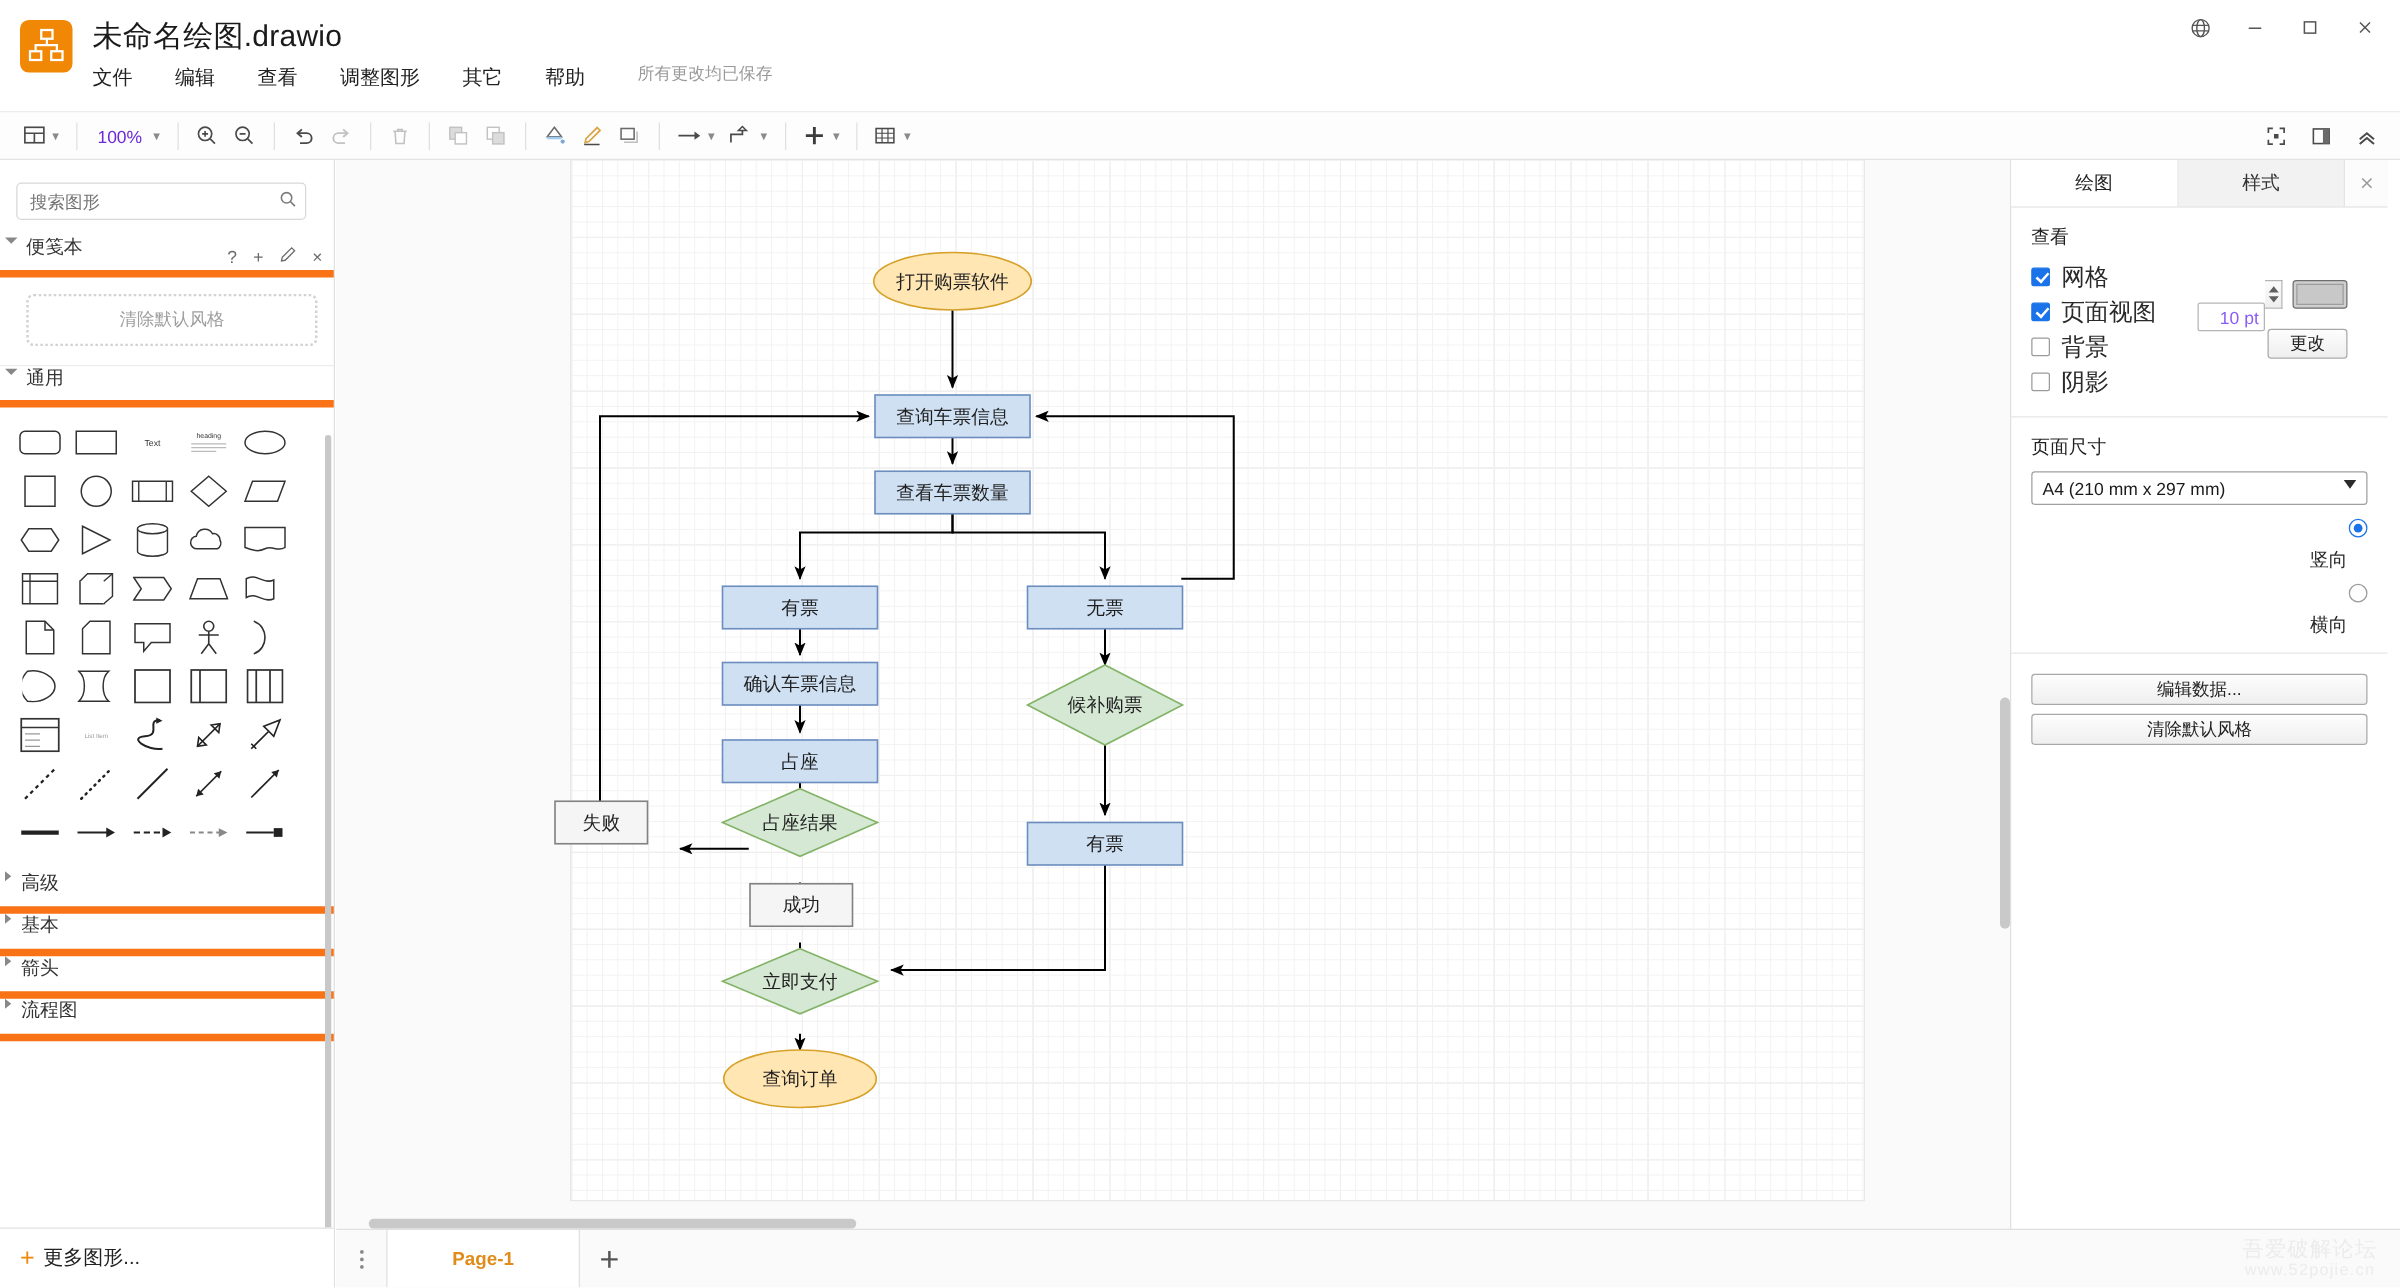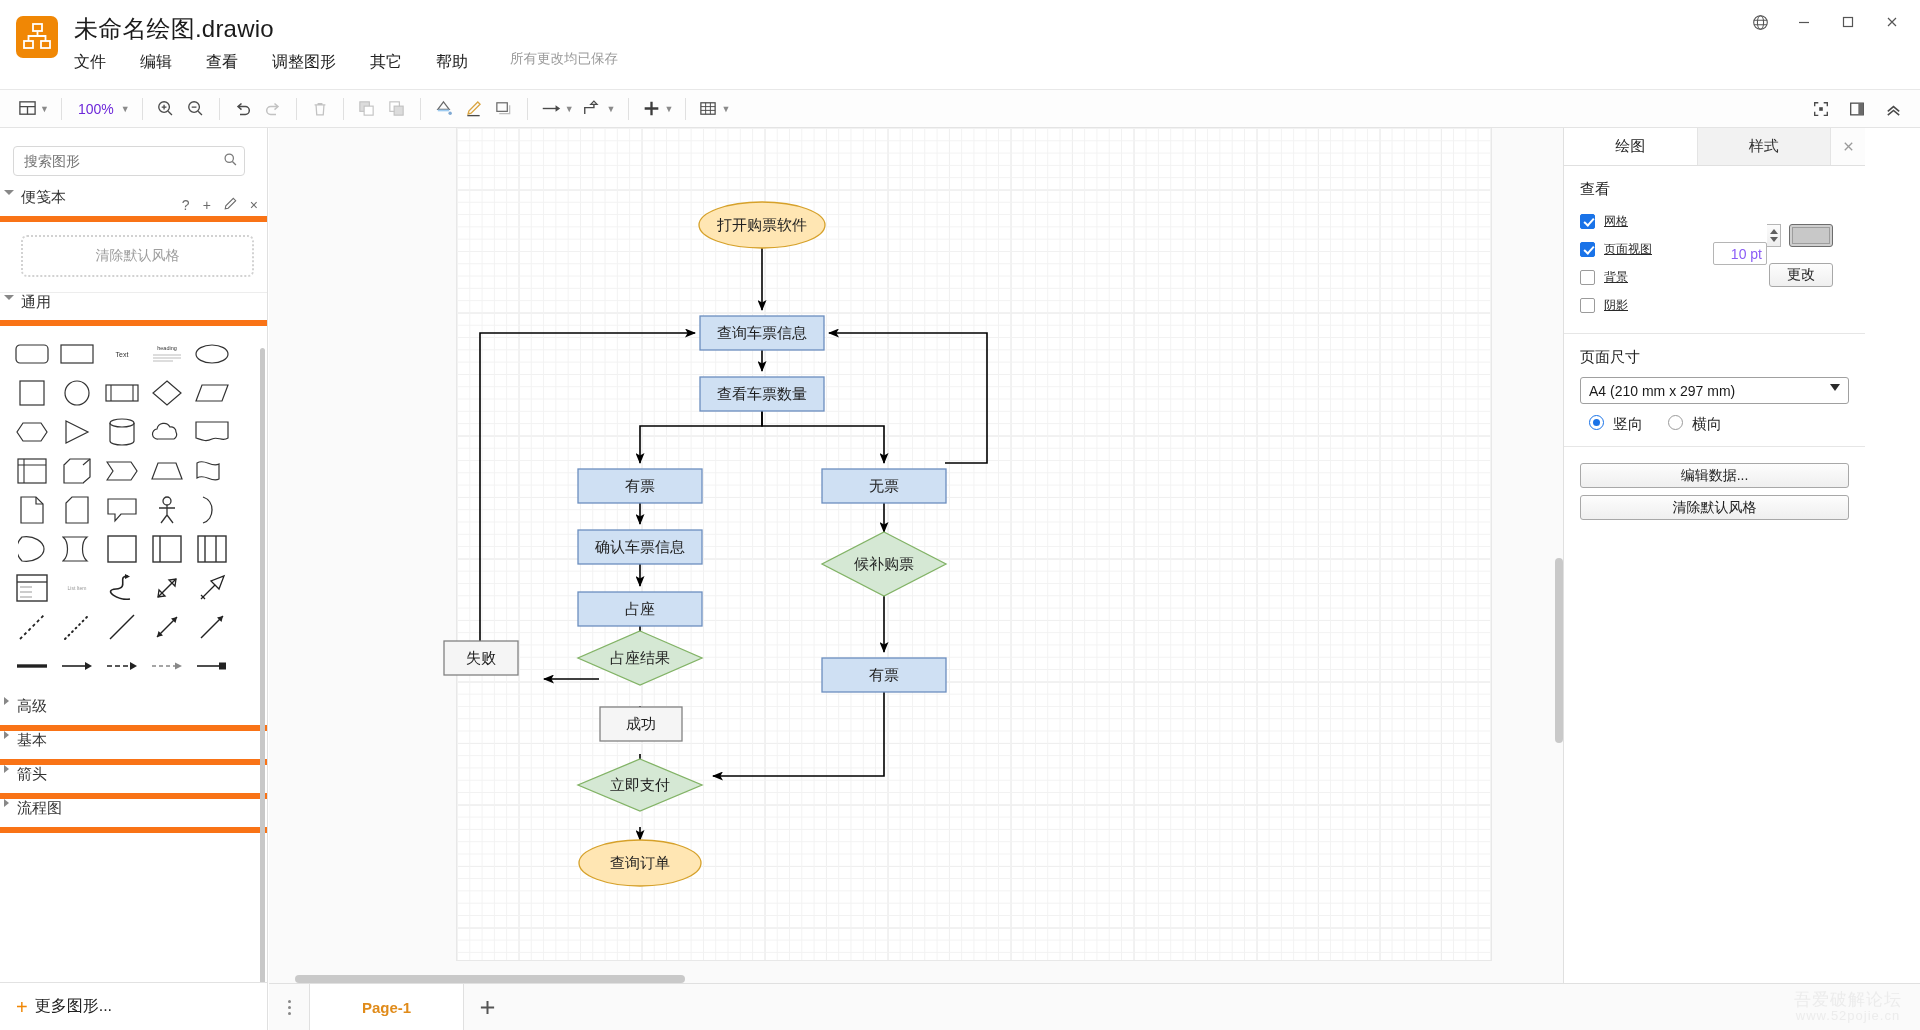--- a/index.html
+++ b/index.html
@@ -165,21 +165,21 @@
   }
 
   .flow { position: absolute; left: 0; top: 0; width: 1350px; height: 855px; }
   .nlabel {
     font-size: 15px; fill: #1f1f1f;
     font-family: "Liberation Sans", "DejaVu Sans", sans-serif;
   }
 
   
   .rightpanel {
-    position: absolute; right: 0; top: 128px; width: 357px; height: 902px;
+    position: absolute; right: 0; top: 128px; width: 312px; height: 902px;
     background: #ffffff; border-left: 1px solid #e0e0e0;
   }
   .rp-tabs {
     position: absolute; left: 0; top: 0; width: 301px; height: 38px;
     display: flex; border-bottom: 1px solid #e0e0e0; background: #fcfcfc;
   }
   .rp-tab {
     flex: 1; display: flex; align-items: center; justify-content: center;
     font-size: 15px; color: #333; background: #f2f2f2;
     border-right: 1px solid #e4e4e4;
@@ -203,21 +203,21 @@
   .cb {
     width: 15px; height: 15px; border: 1px solid #9b9b9b; border-radius: 2px;
     background: #fff; margin-right: 9px; flex: 0 0 auto; position: relative;
   }
   .cb.on { background: #1a73e8; border-color: #1a73e8; }
   .cb.on::after {
     content: ""; position: absolute; left: 4.5px; top: 1px;
     width: 4px; height: 8px; border: solid #fff;
     border-width: 0 2px 2px 0; transform: rotate(42deg);
   }
-  .rp-lab { font-size: 12px; color: #2a2a2a; text-decoration: underline; }
+  .rp-lab { font-size: 19px; color: #2a2a2a; }
   .grid-size-wrap {
     position: absolute; right: 16px; top: -3px; display: flex; align-items: center;
   }
   .num-input {
     width: 54px; height: 23px; border: 1px solid #b5b5b5; border-radius: 2px;
     text-align: right; font-size: 14px; color: #8b5cf6; padding-right: 4px;
     background: #fff; font-family: inherit; outline: none; margin-top: 36px;
   }
   .spinner {
     width: 14px; height: 23px; border: 1px solid #b5b5b5; border-left: 0;
@@ -246,21 +246,21 @@
   .sel-box {
     width: 100%; height: 27px; border: 1px solid #a0a0a0; border-radius: 3px;
     background: #fff; font-size: 14px; color: #1a1a1a;
     display: flex; align-items: center; padding-left: 8px;
   }
   .sel-caret {
     position: absolute; right: 9px; top: 7px; width: 0; height: 0;
     border-left: 5px solid transparent; border-right: 5px solid transparent;
     border-top: 7px solid #2b2b2b;
   }
-  .radio-row { display: flex; align-items: flex-start; margin-top: 11px; padding-left: 9px; gap: 9px; }
+  .radio-row { display: flex; align-items: flex-end; margin-top: 11px; padding-left: 9px; gap: 9px; flex-direction: column; }
   .rd {
     width: 15px; height: 15px; border-radius: 50%; border: 1px solid #9b9b9b;
     background: #fff; position: relative; flex: 0 0 auto;
   }
   .rd.on { border-color: #1a73e8; }
   .rd.on::after {
     content: ""; position: absolute; left: 3px; top: 3px;
     width: 7px; height: 7px; border-radius: 50%; background: #1a73e8;
   }
   .rd-lab { font-size: 15px; color: #2a2a2a; margin-right: 16px; }

